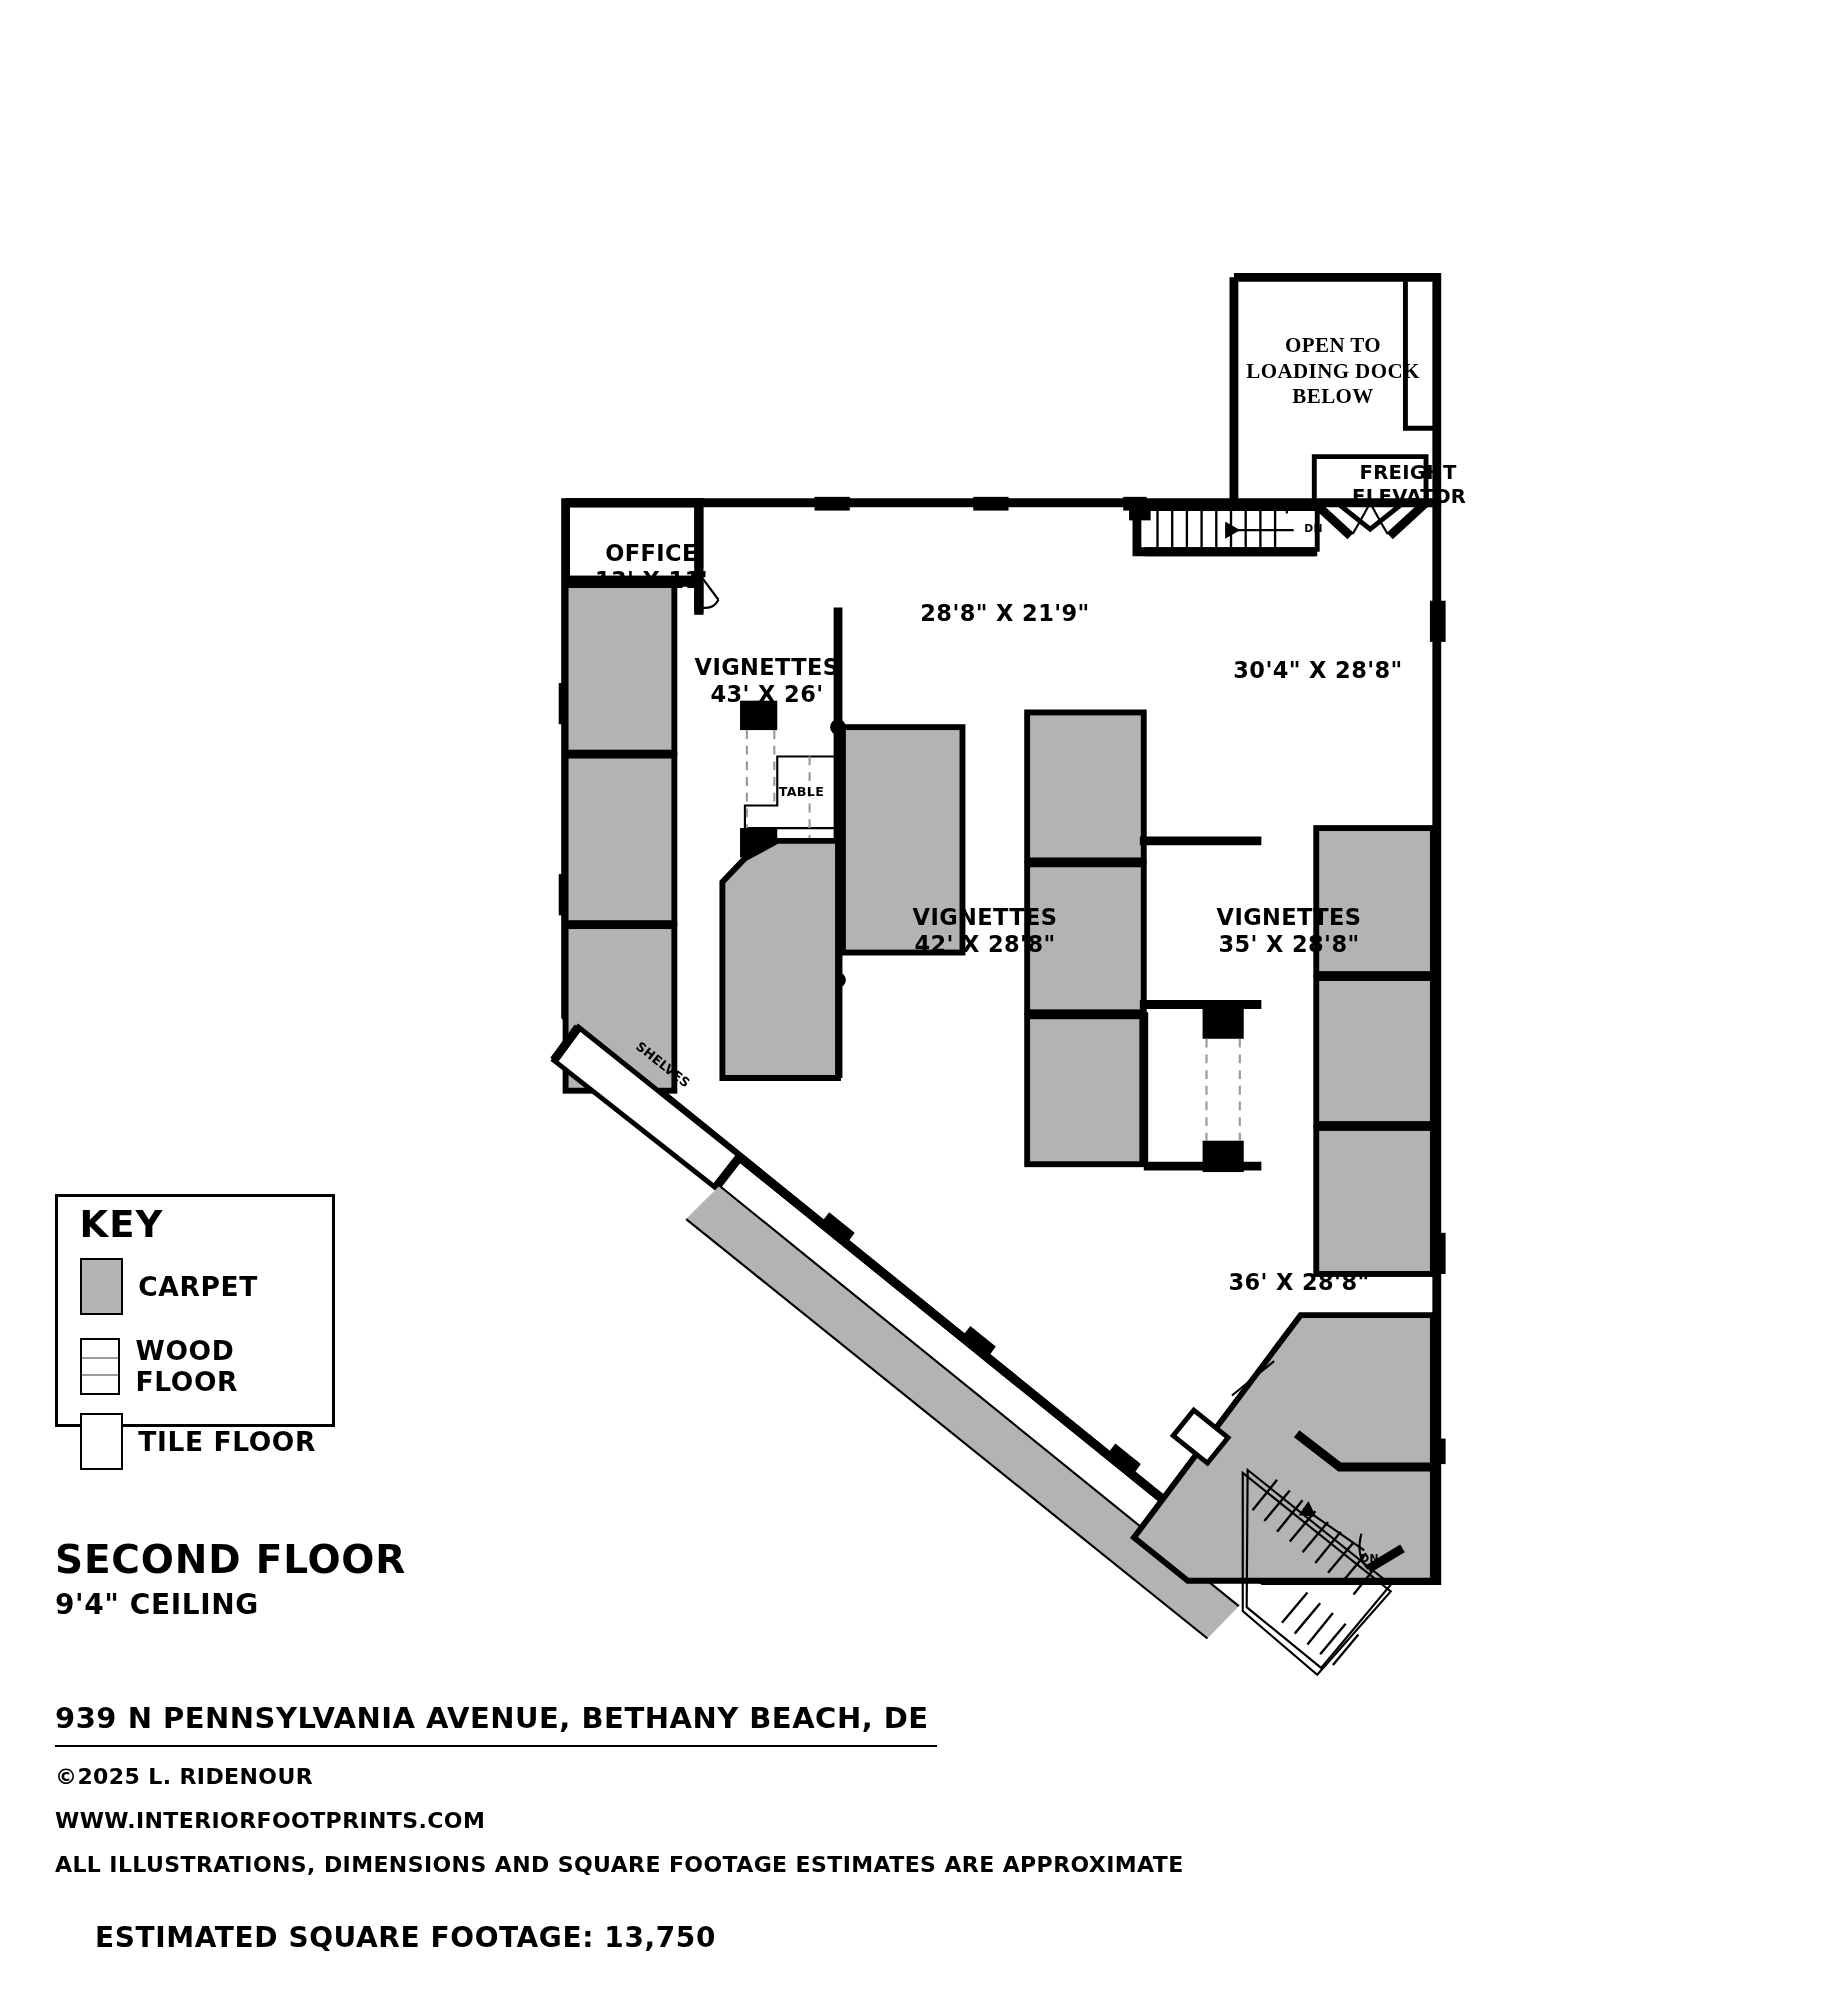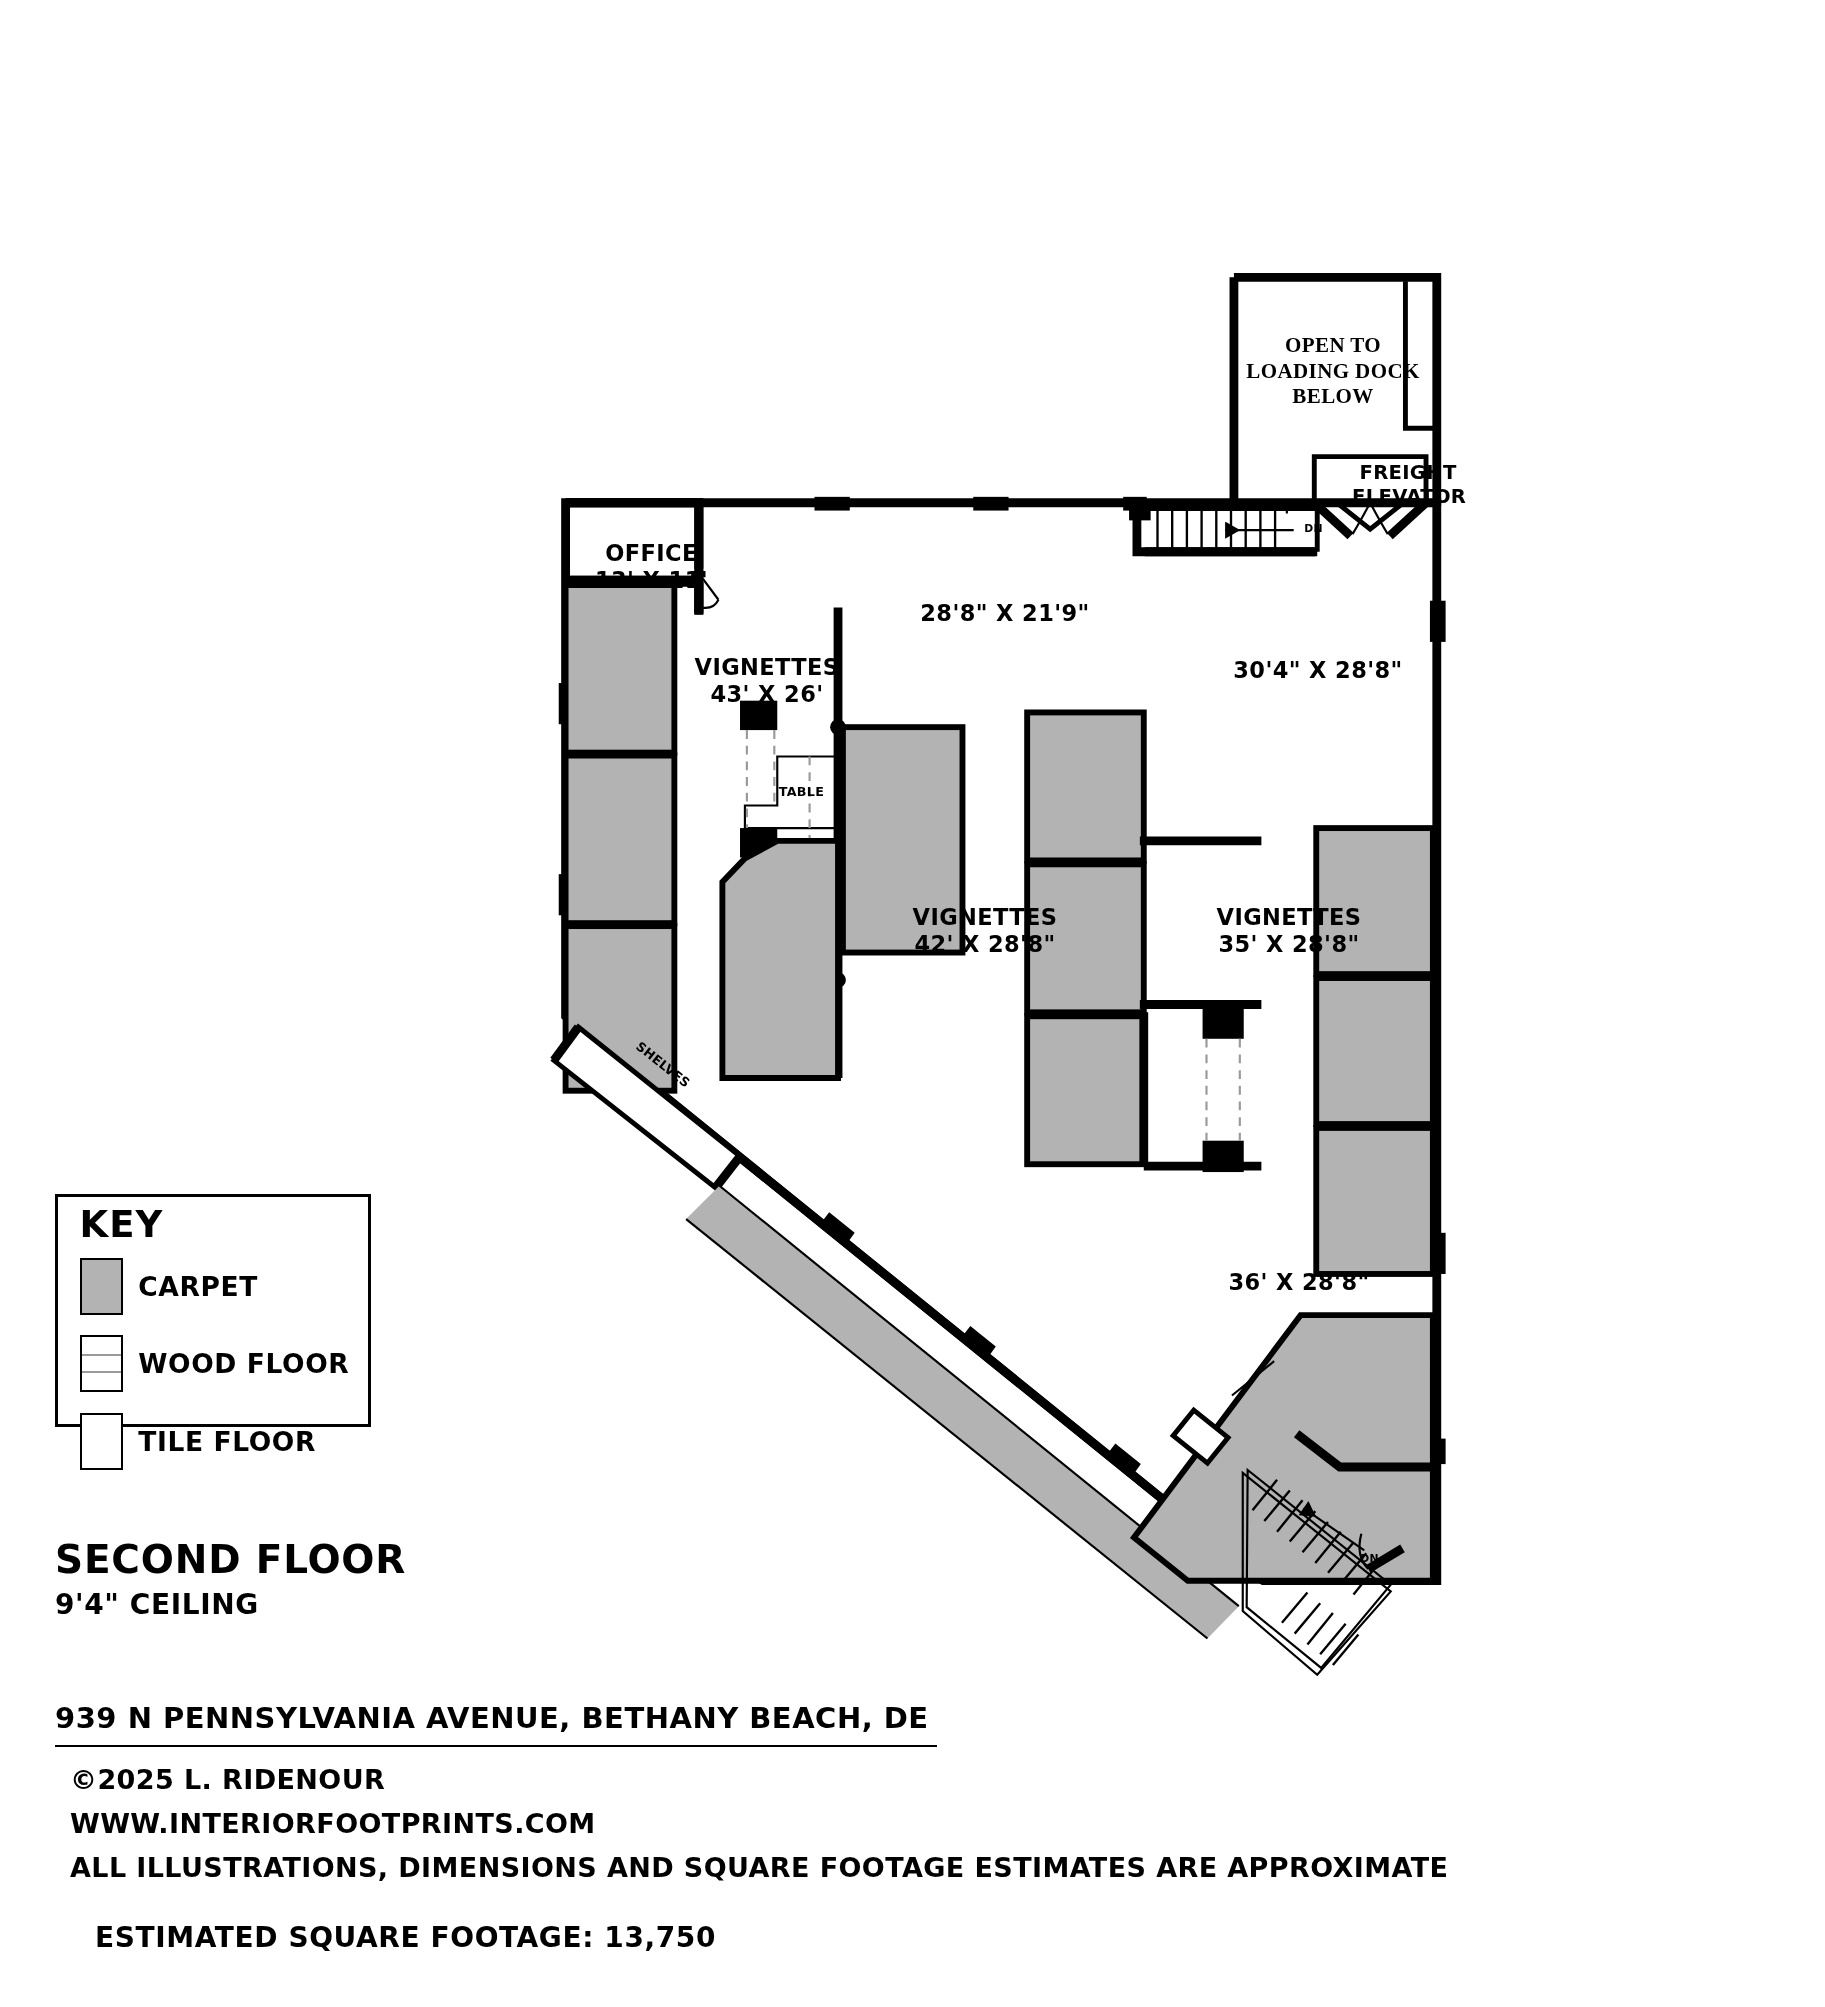--- a/index.html
+++ b/index.html
@@ -32,21 +32,21 @@
     font-family: "DejaVu Sans", "Liberation Sans", sans-serif;
     font-weight: 600;
     letter-spacing: 0.5px;
   }
 
   
   #key-box {
     position: absolute;
     left: 55px;
     top: 1194px;
-    width: 316px;
+    width: 280px;
     height: 233px;
     border: 3.9px solid #000;
     background: #fff;
     box-sizing: border-box;
   }
   #key-title {
     position: absolute;
     left: 21.6px;
     top: 5.9px;
     font-size: 37px;
@@ -113,22 +113,22 @@
   #addr-rule {
     position: absolute;
     left: 55px;
     top: 1745px;
     width: 882px;
     height: 2px;
     background: #000;
   }
   .fine {
     position: absolute;
-    left: 70px;
-    font-size: 27px;
+    left: 55px;
+    font-size: 22px;
     font-weight: 600;
     letter-spacing: 0.4px;
   }
   #sqft {
     position: absolute;
     left: 55px;
     top: 1921px;
     font-size: 28px;
     font-weight: 700;
     letter-spacing: 0.6px;

